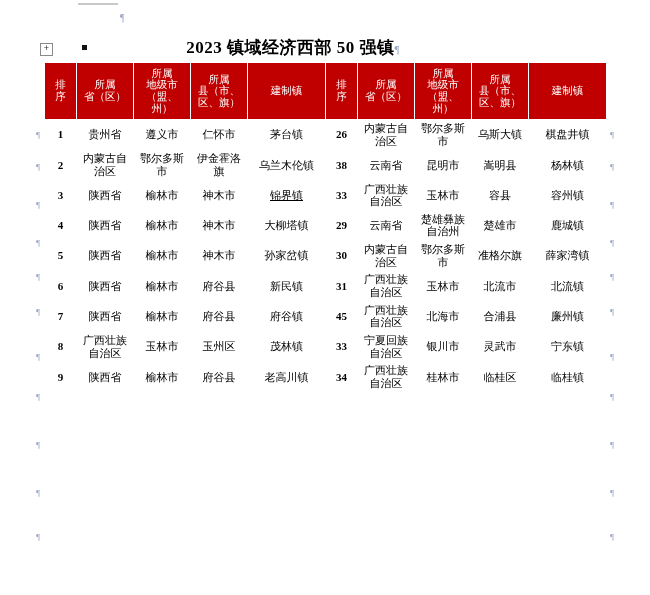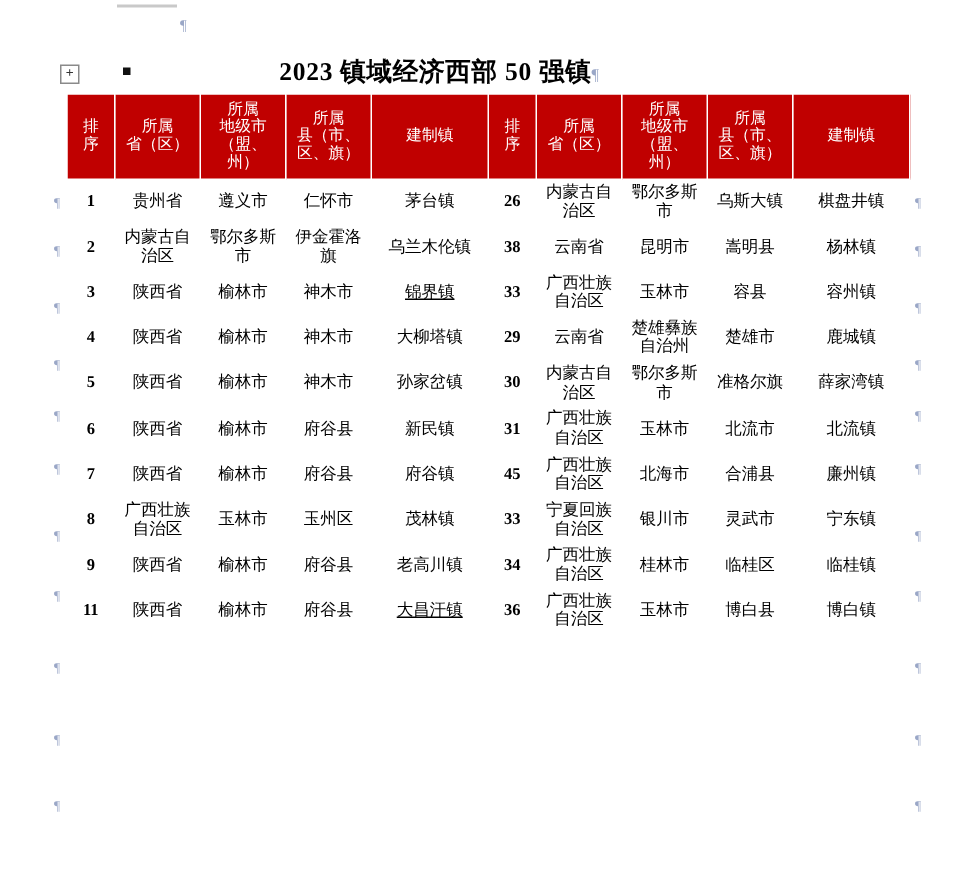--- a/index.html
+++ b/index.html
@@ -320,32 +320,20 @@
         <td class="data">陕西省</td>
         <td class="data">榆林市</td>
         <td class="data">府谷县</td>
         <td class="data">老高川镇</td>
         <td class="rank">34</td>
         <td class="data">广西壮族自治区</td>
         <td class="data">桂林市</td>
         <td class="data">临桂区</td>
         <td class="data">临桂镇</td>
       </tr>
-      <tr>
-        <td class="rank">11</td>
-        <td class="data">陕西省</td>
-        <td class="data">榆林市</td>
-        <td class="data">府谷县</td>
-        <td class="data u">大昌汗镇</td>
-        <td class="rank">36</td>
-        <td class="data">广西壮族自治区</td>
-        <td class="data">玉林市</td>
-        <td class="data">博白县</td>
-        <td class="data">博白镇</td>
-      </tr>
     </tbody>
   </table>
 
   <div class="row-mark" style="top:130px;">¶</div>
   <div class="row-mark" style="top:162px;">¶</div>
   <div class="row-mark" style="top:200px;">¶</div>
   <div class="row-mark" style="top:238px;">¶</div>
   <div class="row-mark" style="top:272px;">¶</div>
   <div class="row-mark" style="top:307px;">¶</div>
   <div class="row-mark" style="top:352px;">¶</div>

